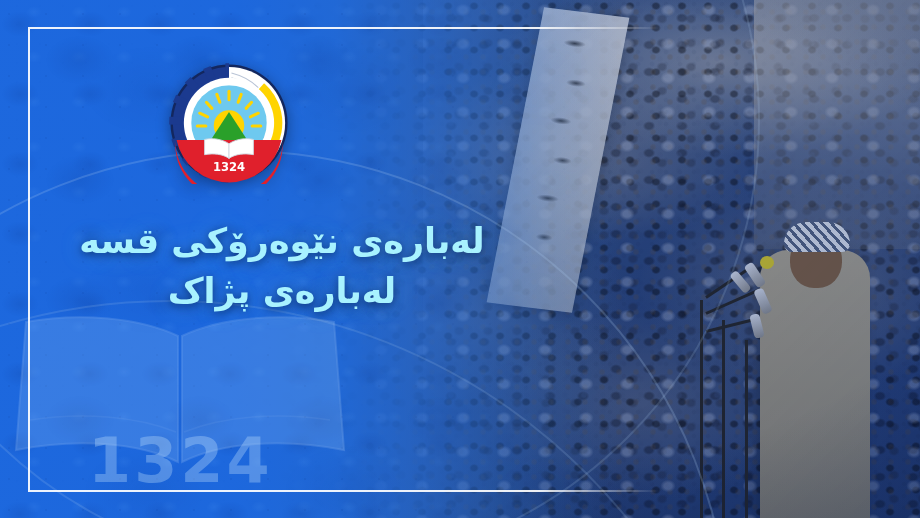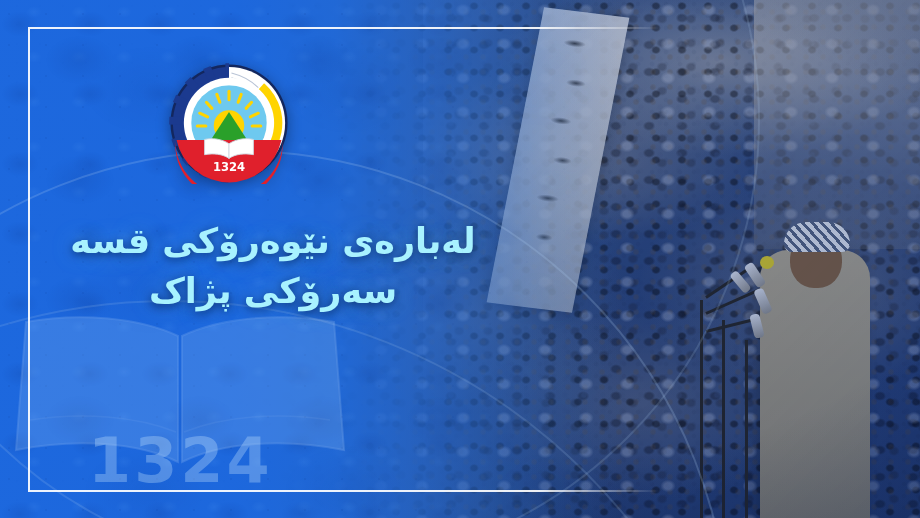--- a/index.html
+++ b/index.html
@@ -189,21 +189,21 @@
   
   .logo{
     position:absolute; left:168px; top:62px;
     width:122px; height:122px;
     filter:drop-shadow(0 3px 7px rgba(0,0,0,.35));
   }
   .logo svg{ width:100%; height:100%; display:block; }
 
   
   .headline{
-    position:absolute; left:33px; top:216px;
+    position:absolute; left:42px; top:216px;
     width:480px;
     direction:rtl; text-align:center;
     color:#a8f2ff;
     font-family:"DejaVu Sans", sans-serif;
     font-size:35px; font-weight:700;
     line-height:1.44;
     text-shadow:0 2px 10px rgba(4,28,80,.75), 0 0 22px rgba(120,220,255,.35);
   }
   .headline .ln{ display:block; white-space:nowrap; }
 </style>
@@ -355,16 +355,16 @@
         <path d="M100 134 C88 126, 72 124, 60 127 L60 152 C74 149, 90 151, 100 158 Z" fill="#ffffff" stroke="#cfd6e0" stroke-width="1.5"></path>
         <path d="M100 134 C112 126, 128 124, 140 127 L140 152 C126 149, 110 151, 100 158 Z" fill="#ffffff" stroke="#cfd6e0" stroke-width="1.5"></path>
       </g>
 
       <text x="100" y="178" text-anchor="middle" font-family="DejaVu Sans, sans-serif" font-size="19" font-weight="700" fill="#ffffff">1324</text>
     </svg>
   </div>
 
   <div class="headline">
     <span class="ln">لەبارەی نێوەرۆکی قسە</span>
-    <span class="ln">سەرۆکی پژاک</span>
+    <span class="ln">لەبارەی پژاک</span>
   </div>
 
 </div>
 
 </body></html>

